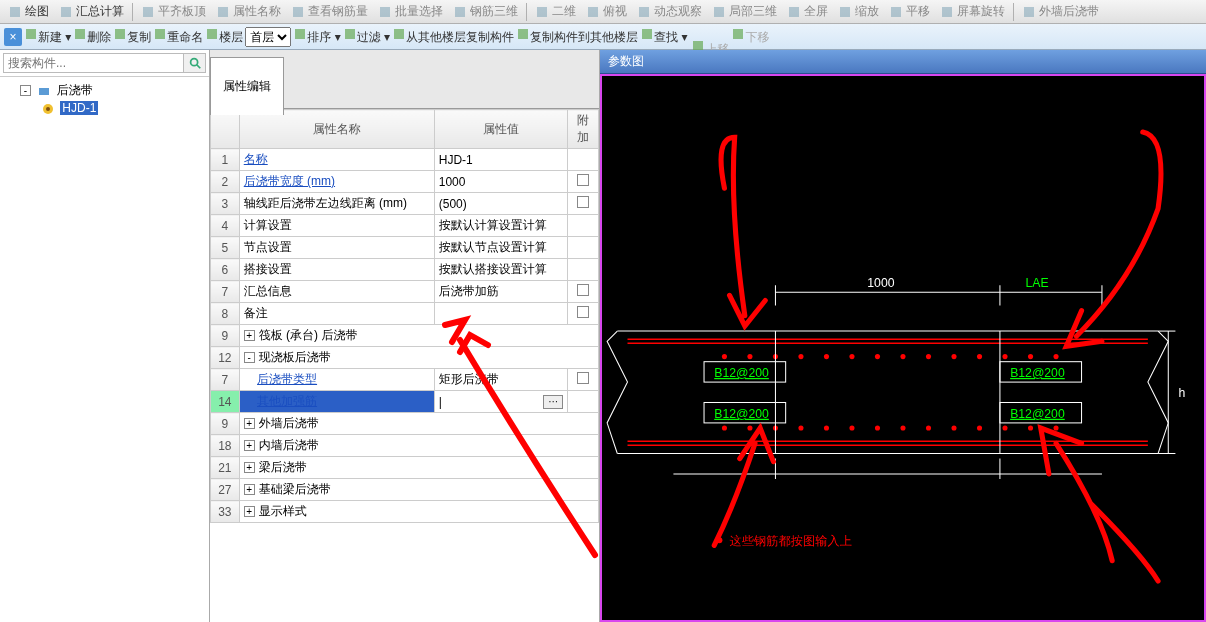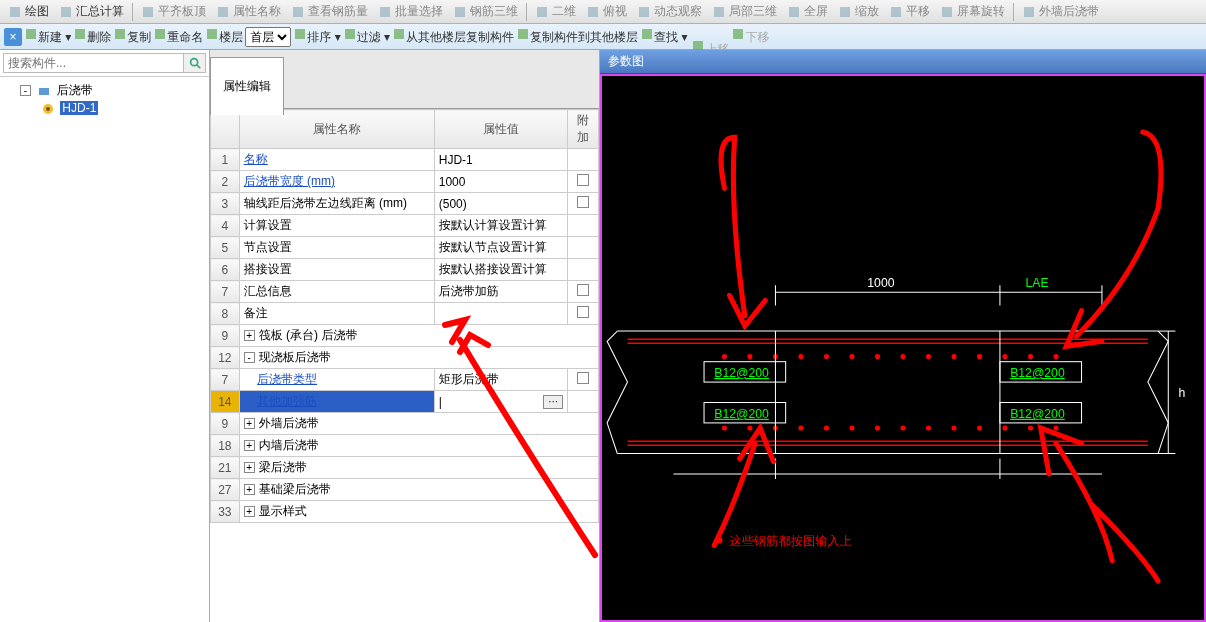--- a/index.html
+++ b/index.html
@@ -35,21 +35,21 @@
 .prop-table table { border-collapse: collapse; width:100%; }
 .prop-table th, .prop-table td { border:1px solid #ccc; padding:2px 4px; height:20px; text-align:left; }
 .prop-table th { background:linear-gradient(#fafafa,#e8e8e8); color:#555; text-align:center; font-weight:normal; }
 .prop-table .rownum { width:28px; text-align:center; background:linear-gradient(#fafafa,#e8e8e8); color:#555; }
 .prop-table .pname { width: 190px; }
 .prop-table .pval { width: 130px; margin-left: 32px; }
 .prop-table .patt { width: 30px; text-align:center; }
 .link-blue { color:#1a4ec0;text-decoration:underline; }
 .row-sel td.pname { background:#2b5fc6; color:#fff; }
 .row-sel td.pval { background:#fff; }
-.row-sel .rownum { background:#eab308; }
+.row-sel .rownum { background:#86efac; }
 .chkbox { width:12px; height:12px; border:1px solid #888; display:inline-block; }
 .ellips-btn { float:right; border:1px solid #888; background:#eee; padding:0 4px; font-size:10px; line-height:12px; cursor:pointer; }
 .exp-box { display:inline-block; width:11px; height:11px; border:1px solid #888; text-align:center; line-height:9px; font-size:10px; margin-right:4px; background:#fff; cursor:pointer; }
 
 .right-panel { flex:1; background:#d946ef; display:flex; flex-direction:column; }
 .rp-title { background:linear-gradient(#6fa0e0,#4a78c0); color:#fff; padding:3px 8px; border-bottom:1px solid #2a5090; }
 .cad-area { flex:1; background:#000; position:relative; margin:2px; }
 .cad-svg { position:absolute; inset:0; }
 </style>
 </head>

